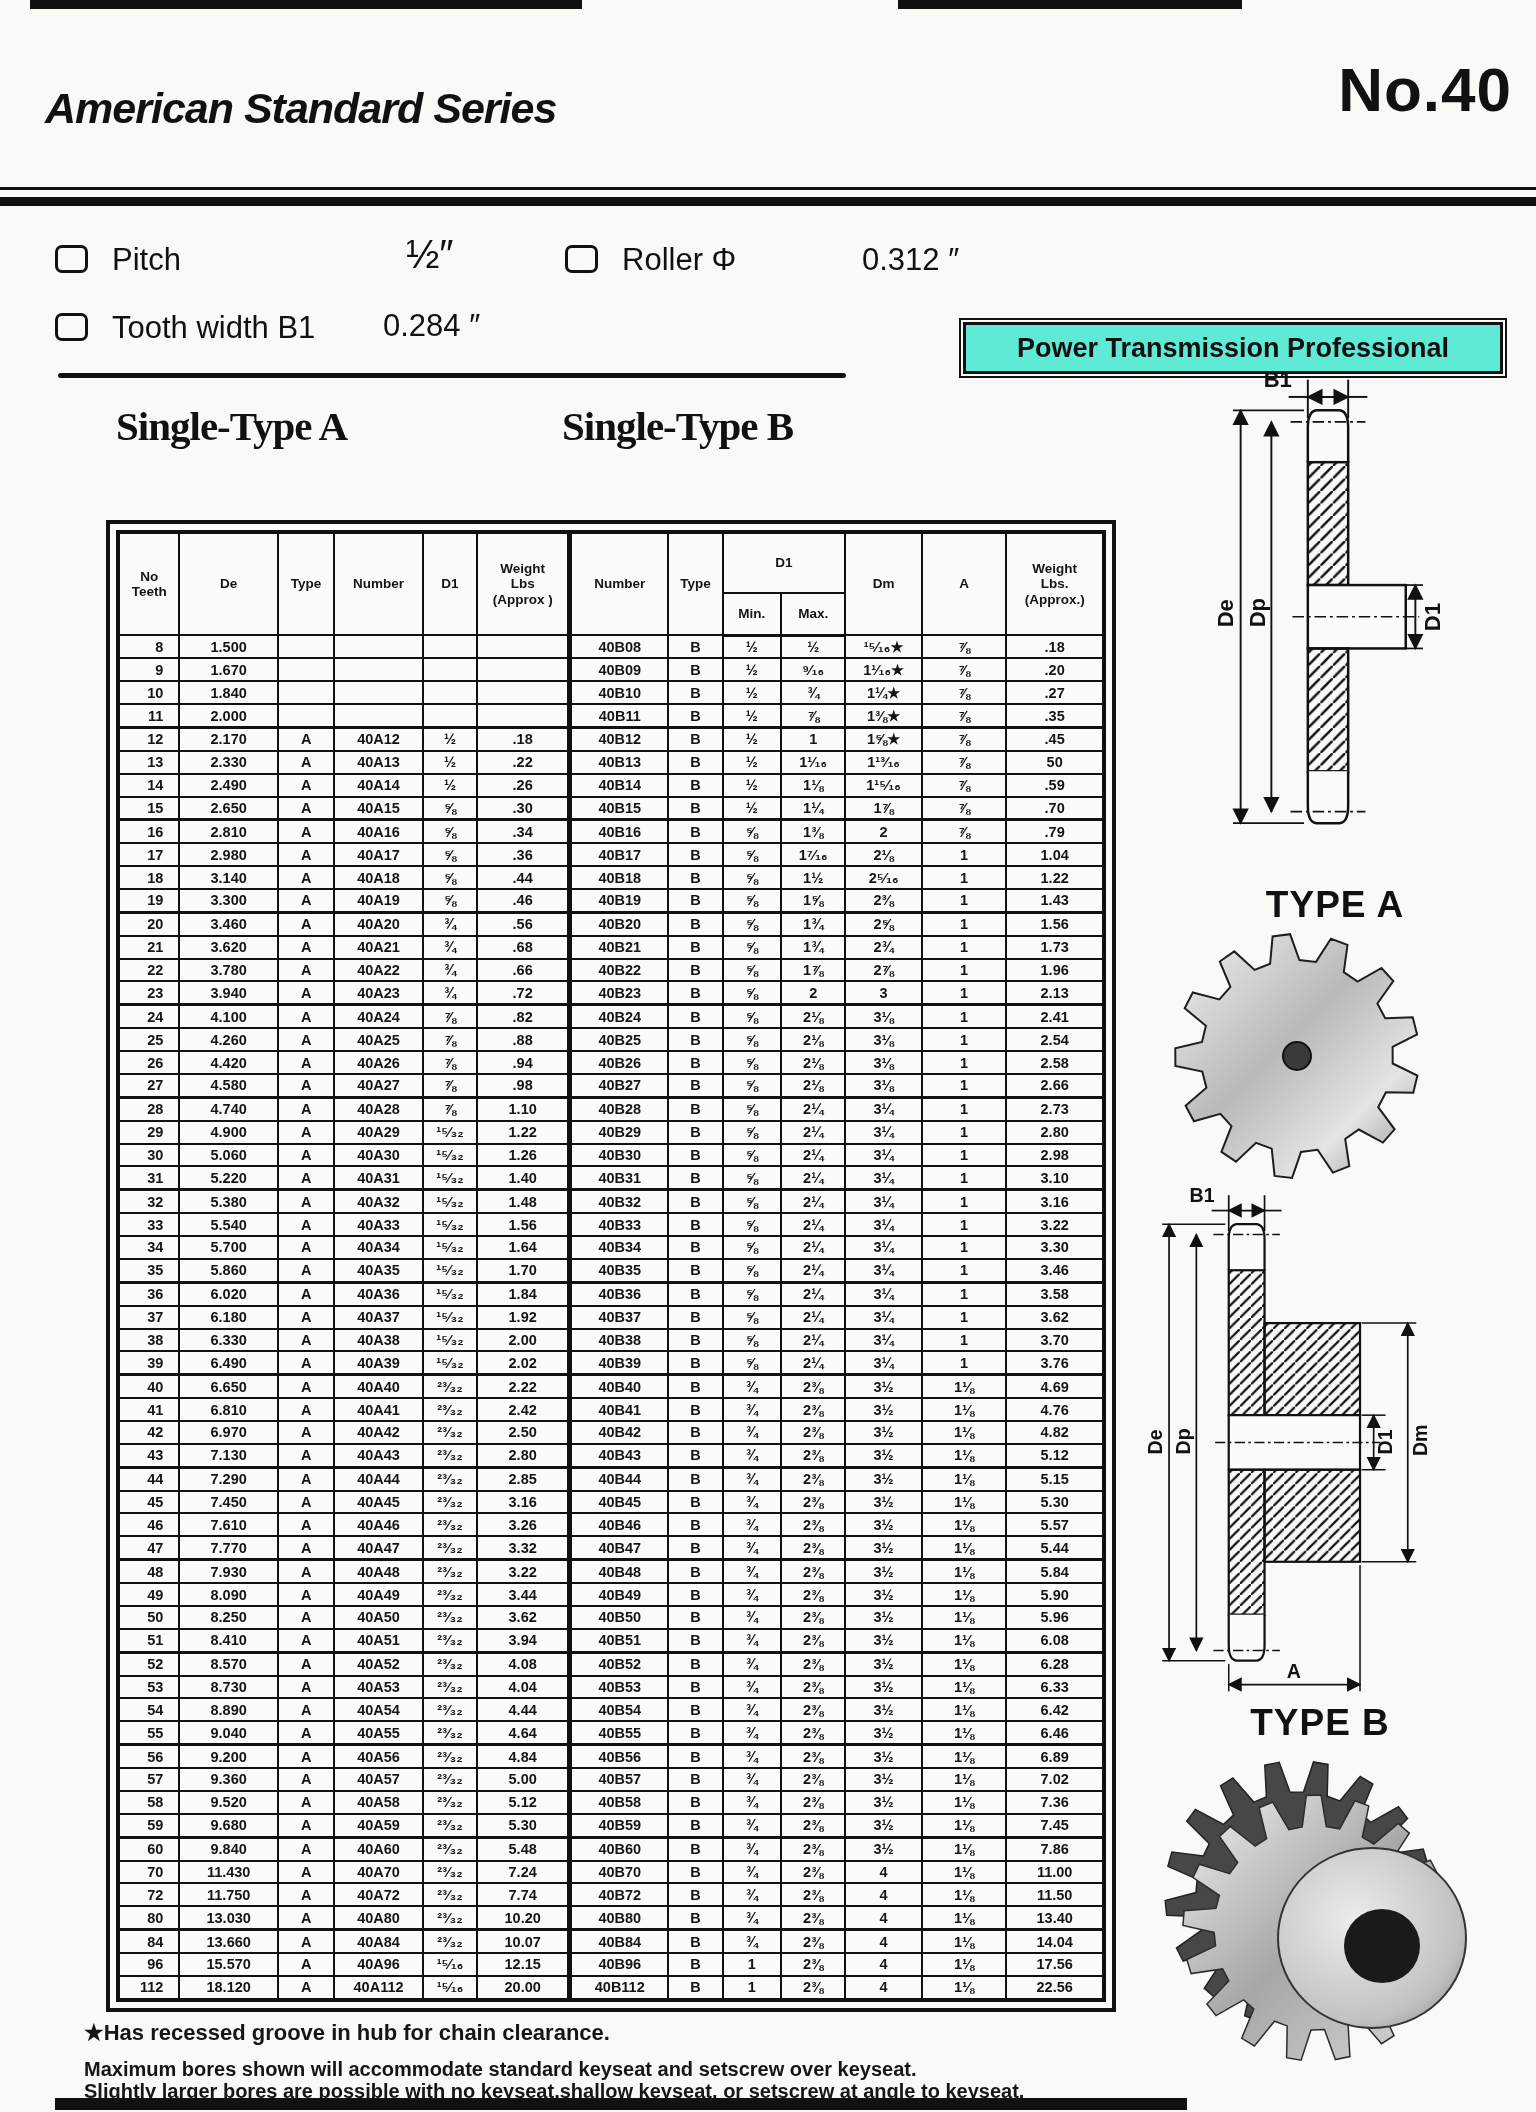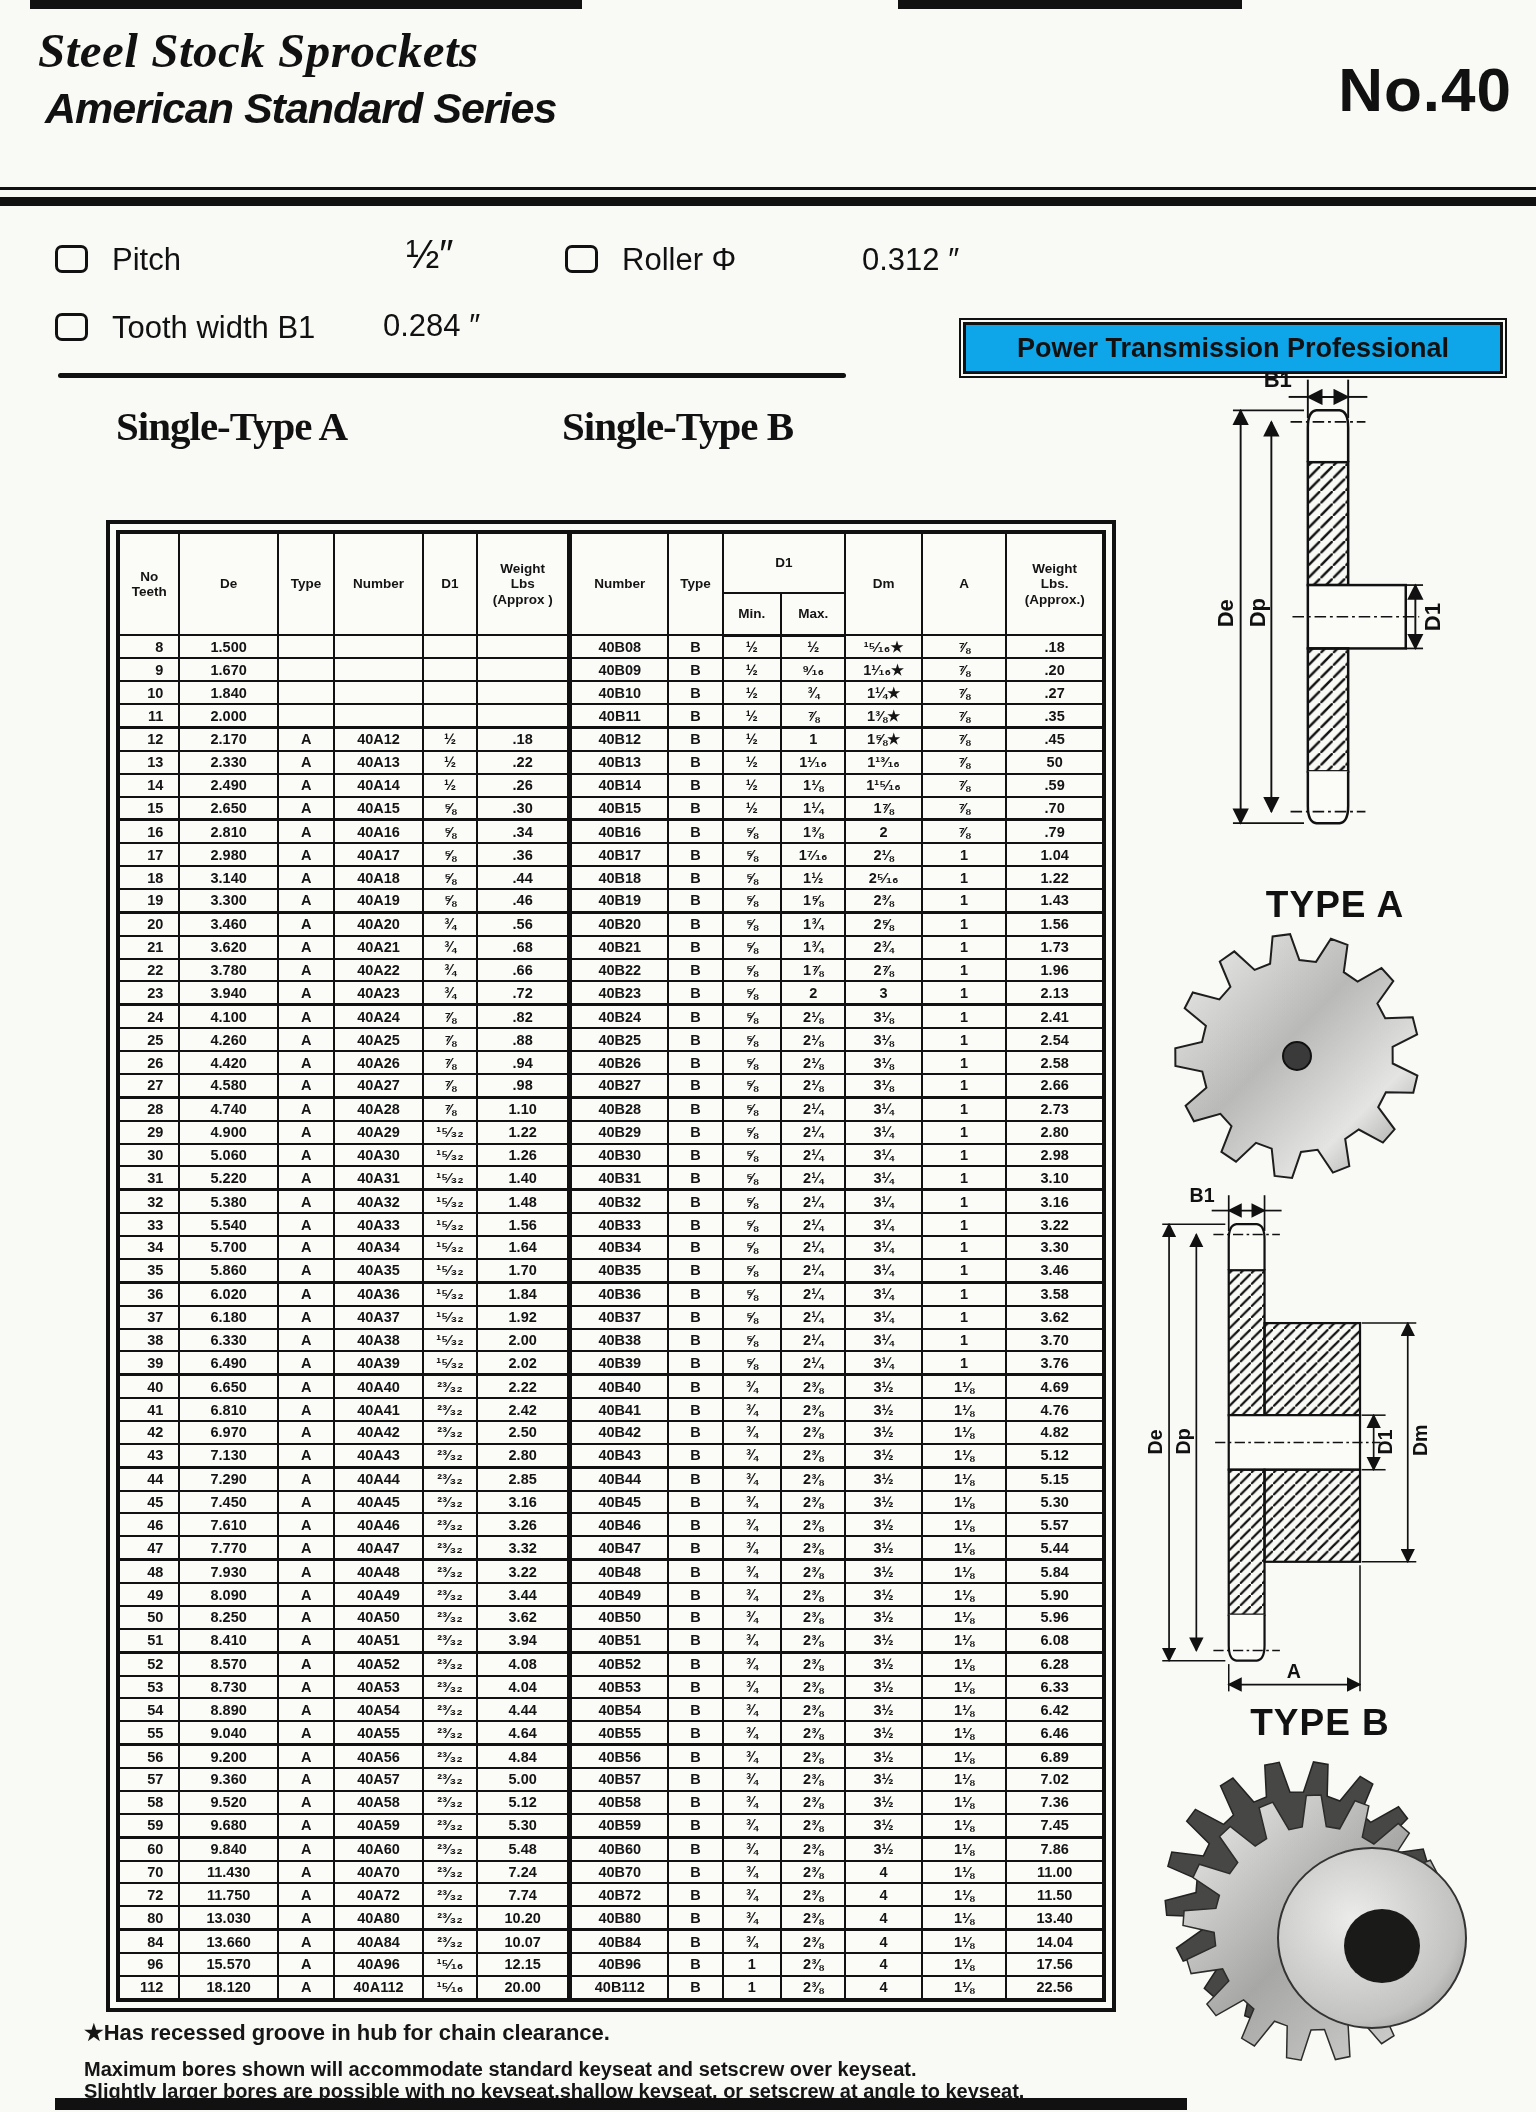--- a/index.html
+++ b/index.html
@@ -7,21 +7,21 @@
   .topbar{position:absolute;top:0;height:9px;background:#111;}
   .title1{position:absolute;left:38px;top:22px;font-family:"Liberation Serif",serif;font-style:italic;font-weight:bold;font-size:49px;letter-spacing:.5px;}
   .title2{position:absolute;left:45px;top:84px;font-style:italic;font-weight:bold;font-size:43px;letter-spacing:-1px;}
   .no40{position:absolute;right:24px;top:54px;font-weight:bold;font-size:62px;letter-spacing:1px;}
   .rule-thin{position:absolute;left:0;top:187px;width:1536px;height:3px;background:#111;}
   .rule-thick{position:absolute;left:0;top:197px;width:1536px;height:9px;background:#111;}
   .spec{position:absolute;font-size:31px;white-space:nowrap;}
   .cb{display:inline-block;width:27px;height:22px;border:3px solid #111;border-radius:7px;vertical-align:-3px;margin-right:24px;}
   .big-frac{font-size:40px;}
   .underline{position:absolute;left:58px;top:373px;width:788px;height:5px;background:#111;border-radius:3px;}
-  .power{position:absolute;left:963px;top:322px;width:534px;height:46px;border:3px solid #111;outline:2px solid #111;outline-offset:2px;display:flex;align-items:center;justify-content:center;font-weight:bold;font-size:27px;background:#0ea5e9;}
+  .power{position:absolute;left:963px;top:322px;width:534px;height:46px;border:3px solid #111;outline:2px solid #111;outline-offset:2px;display:flex;align-items:center;justify-content:center;font-weight:bold;font-size:27px;background:#5eead4;}
   .sec{position:absolute;top:402px;font-family:"Liberation Serif",serif;font-weight:bold;font-size:41px;letter-spacing:-1px;}
   .tablewrap{position:absolute;left:106px;top:520px;width:1010px;height:1492px;border:4px solid #111;box-sizing:border-box;padding:6px;background:#fbfbf8;}
   .tableinner{width:100%;height:100%;border:2.5px solid #111;box-sizing:border-box;}
   table{width:100%;height:100%;border-collapse:collapse;table-layout:fixed;}
   th,td{border:2px solid #111;text-align:center;padding:0;font-weight:bold;color:#141414;overflow:hidden;}
   td{font-size:14.5px;}
   th{font-size:13.5px;line-height:1.12;white-space:pre-line;}
   thead tr.h2 th{border-bottom:3.5px solid #111;}
   tr.grp td{border-bottom:3.5px solid #111;}
   .bdiv{border-left:5px solid #111 !important;}
@@ -32,21 +32,20 @@
   svg text{font-family:"Liberation Sans",sans-serif;font-weight:bold;fill:#111;}
 </style>
 </head>
 <body>
 
 <div id="page">
 
   <div class="topbar" style="left:30px;width:552px;"></div>
   <div class="topbar" style="left:898px;width:344px;"></div>
 
-  <div class="title1">Steel Stock Sprockets</div>
   <div class="title2">American Standard Series</div>
   <div class="no40">No.40</div>
   <div class="rule-thin"></div>
   <div class="rule-thick"></div>
 
   <div class="spec" style="left:55px;top:242px;">
     <span class="cb"></span><span>Pitch</span>
   </div>
   <div class="spec big-frac" style="left:406px;top:232px;">½″</div>
   <div class="spec" style="left:545px;top:242px;margin-left:20px;">

